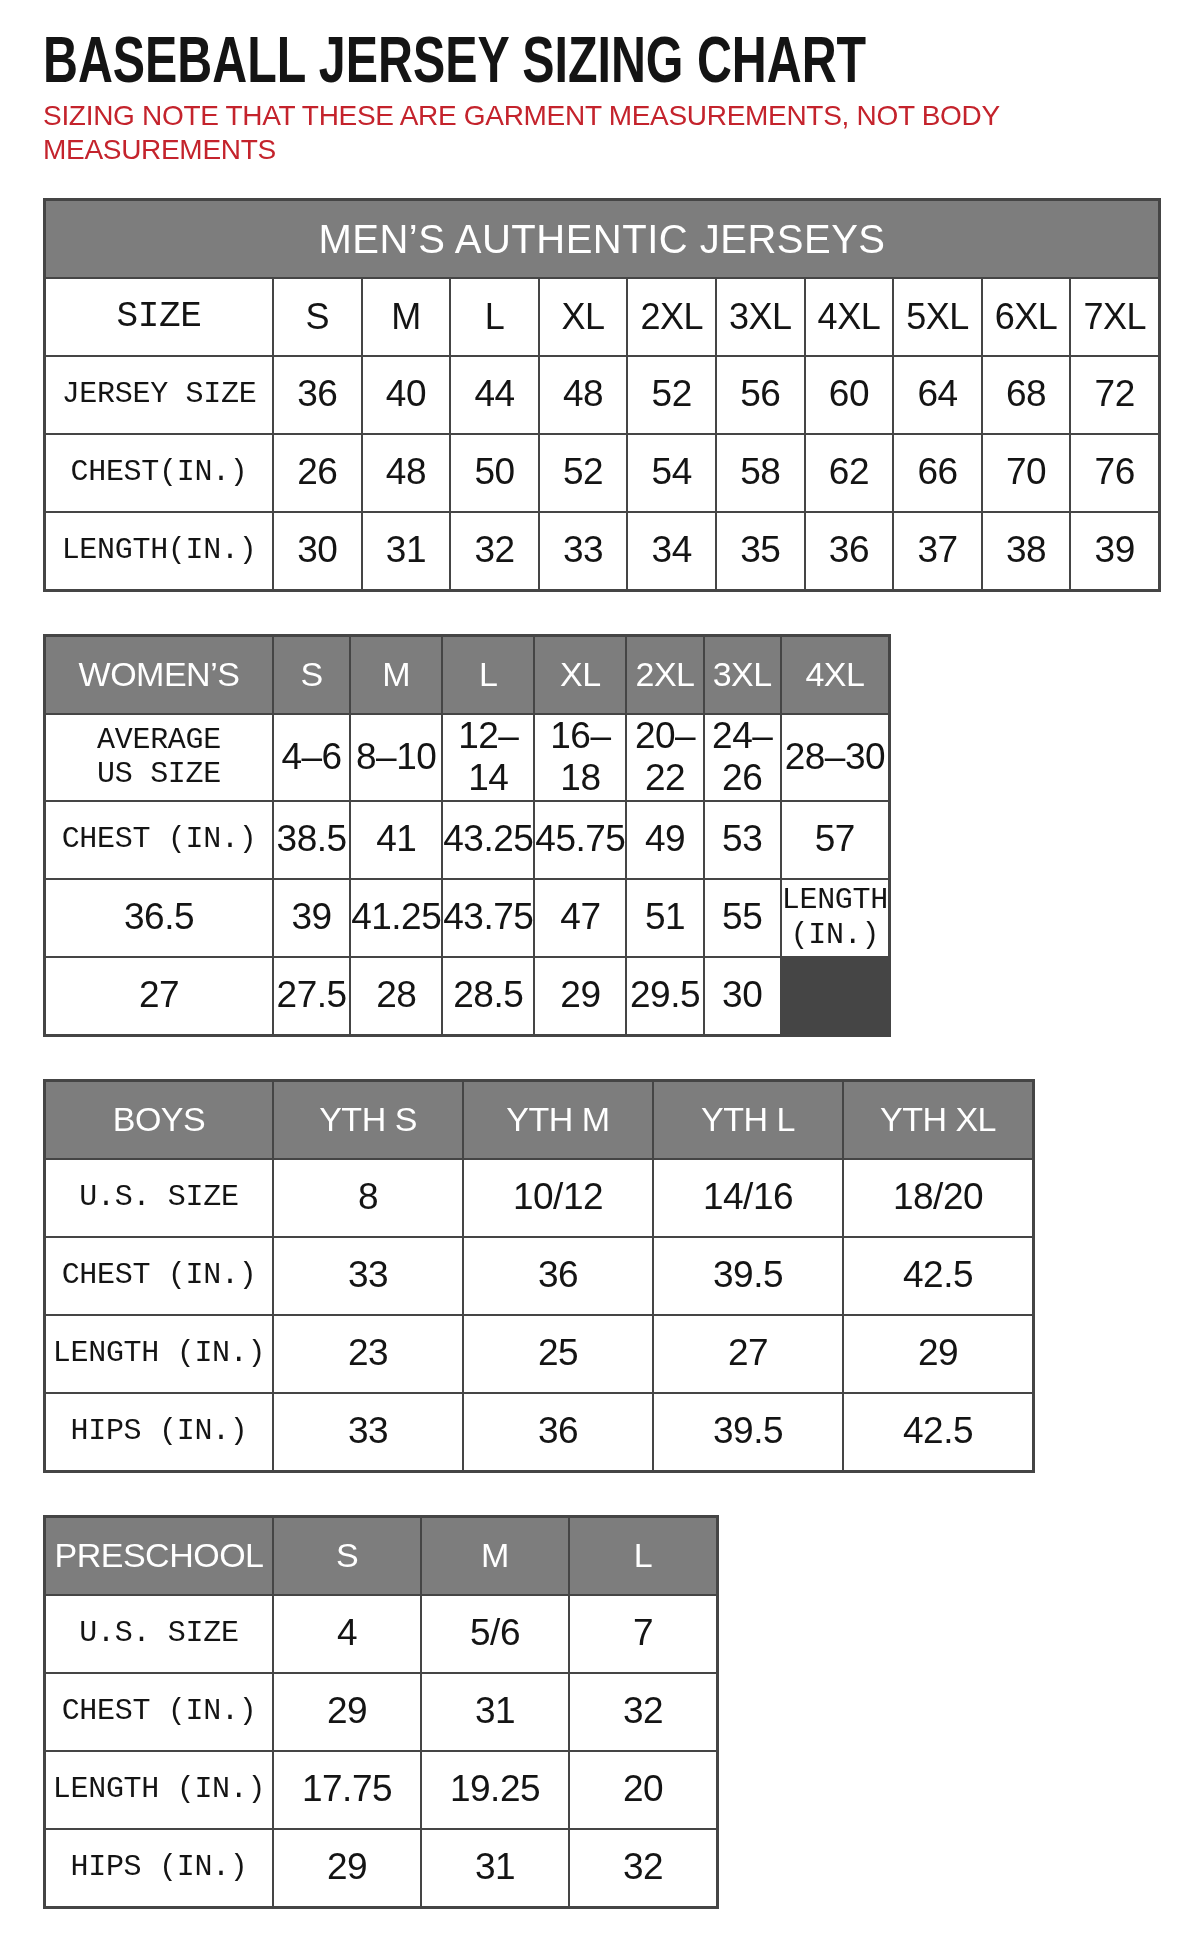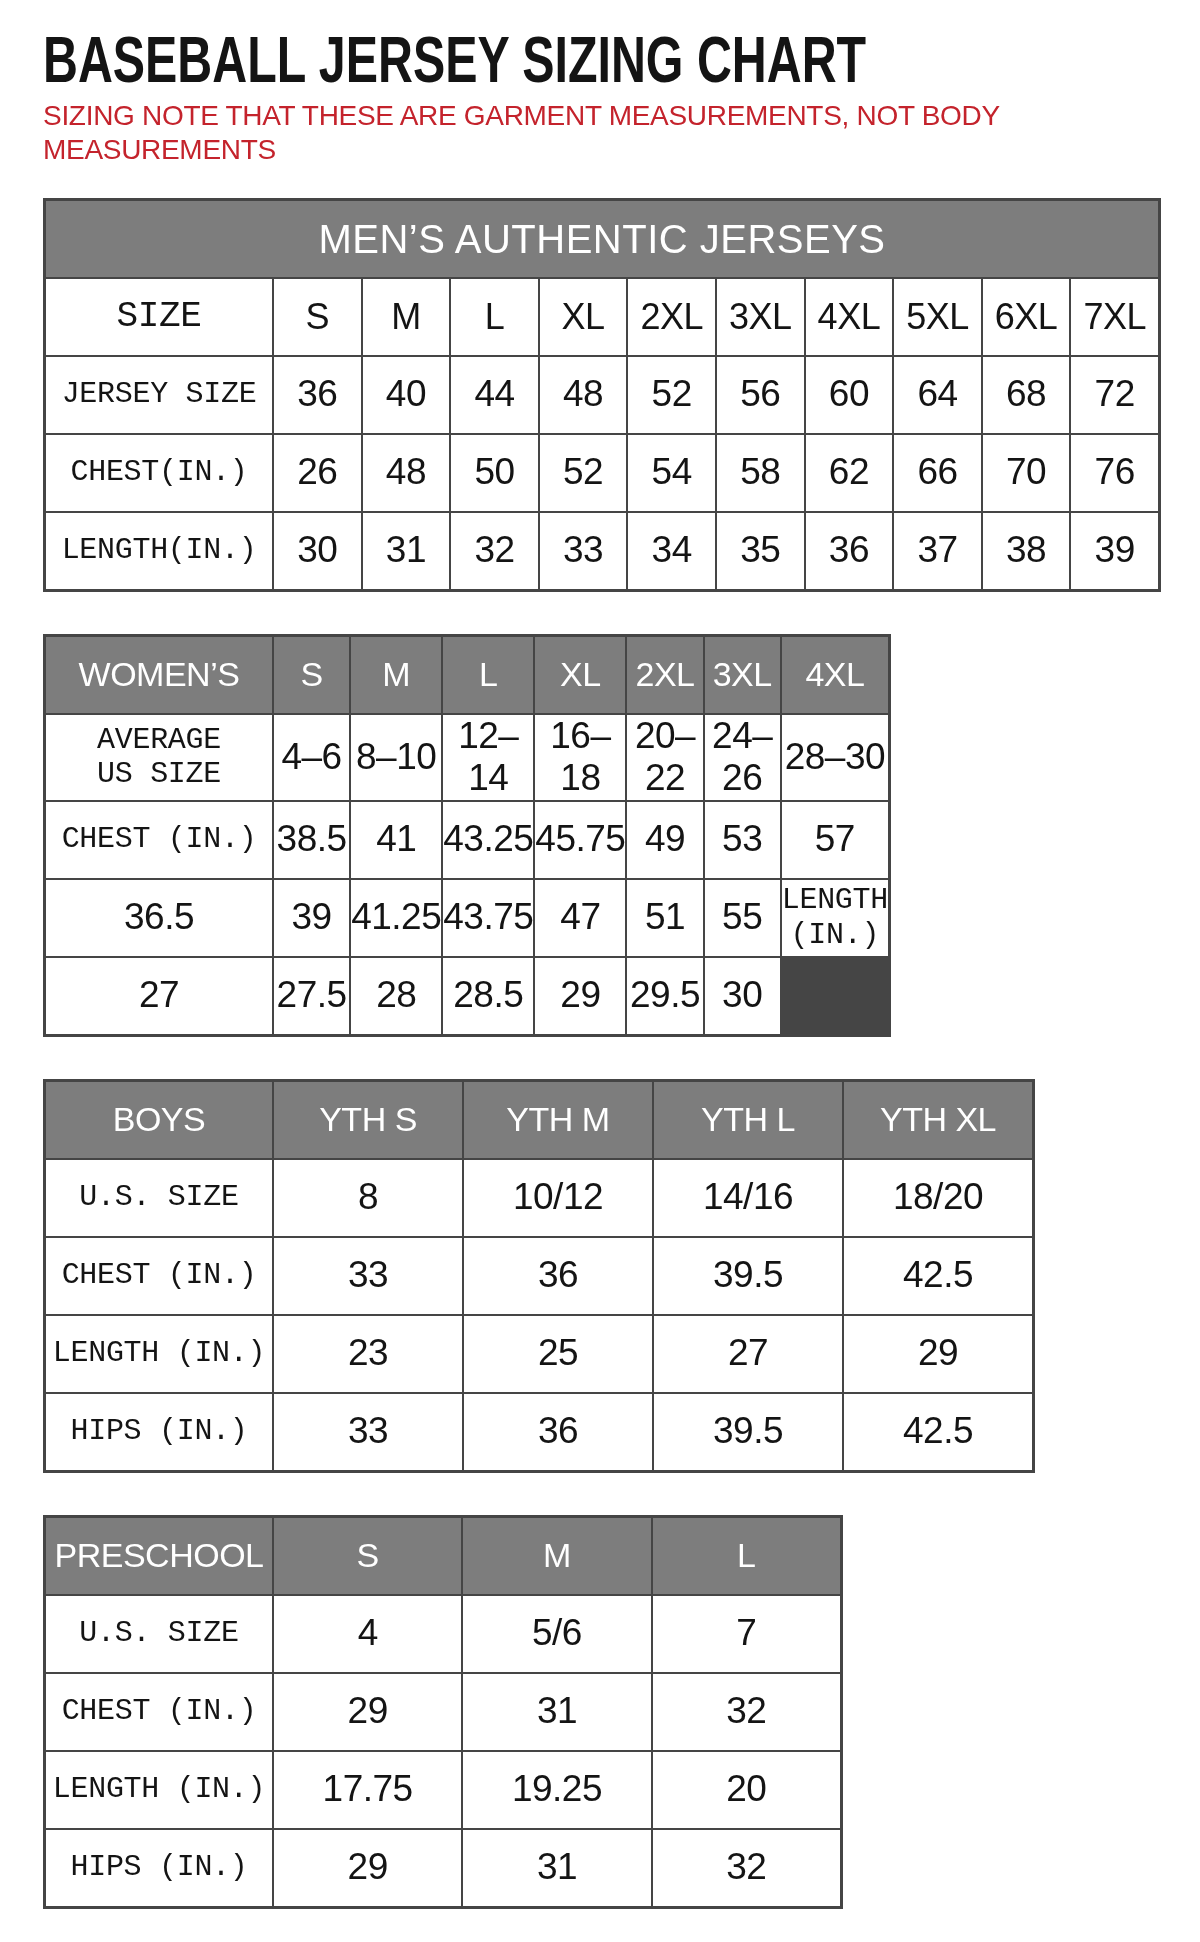--- a/index.html
+++ b/index.html
@@ -205,21 +205,21 @@
       <div class="cell value">23</div>
       <div class="cell value">25</div>
       <div class="cell value">27</div>
       <div class="cell value">29</div>
       <div class="cell label">HIPS (IN.)</div>
       <div class="cell value">33</div>
       <div class="cell value">36</div>
       <div class="cell value">39.5</div>
       <div class="cell value">42.5</div>
     </section>
-  <section class="size-table" style="width: 800px; grid-template-columns: 226px repeat(3, 1fr);">
+  <section class="size-table" style="width: 676px; grid-template-columns: 226px repeat(3, 1fr);">
       <div class="cell head gray">PRESCHOOL</div>
       <div class="cell head gray">S</div>
       <div class="cell head gray">M</div>
       <div class="cell head gray">L</div>
       <div class="cell label">U.S. SIZE</div>
       <div class="cell value">4</div>
       <div class="cell value">5/6</div>
       <div class="cell value">7</div>
       <div class="cell label">CHEST (IN.)</div>
       <div class="cell value">29</div>

